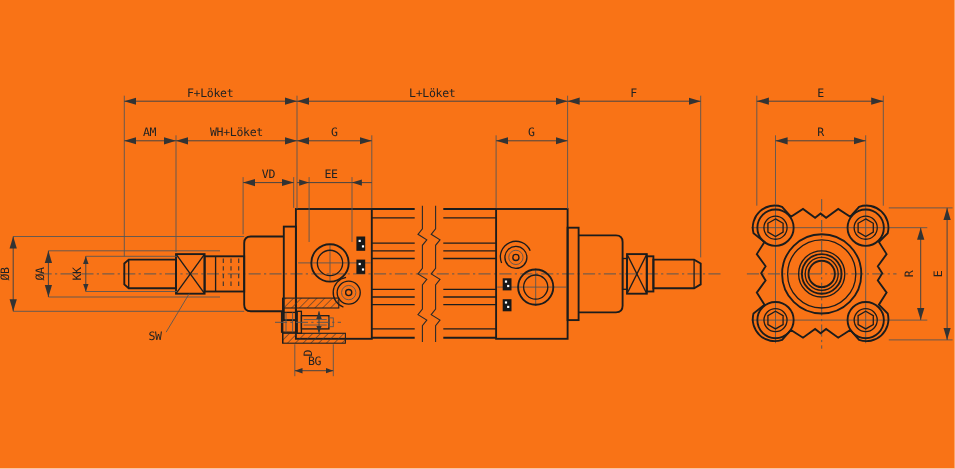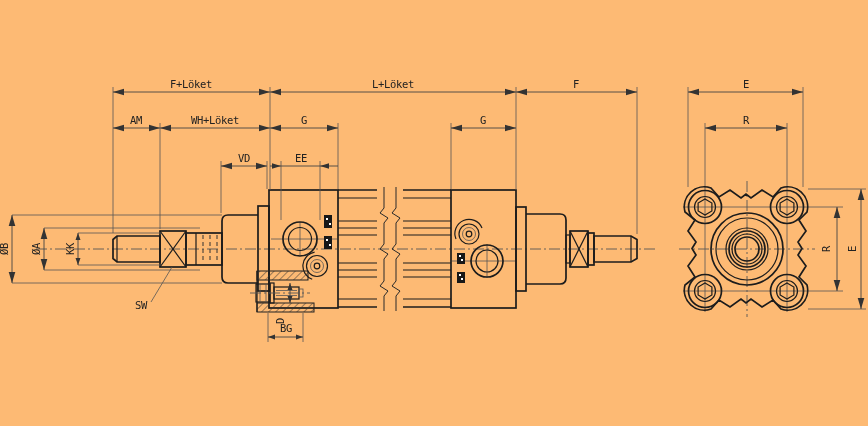--- a/index.html
+++ b/index.html
@@ -1,16 +1,16 @@
 <!DOCTYPE html>
 <html><head>
 <meta charset="utf-8">
 <style>
   html,body{margin:0;padding:0;background:#ffffff;}
-  #stage{position:relative;width:868px;height:426px;background:#fdba74;overflow:hidden;text-align:center;}
+  #stage{position:relative;width:868px;height:426px;background:#f97316;overflow:hidden;text-align:center;}
   svg{display:block;}
   text{fill:#222222;font-family:"DejaVu Sans Mono","Liberation Mono",monospace;font-size:10.5px;letter-spacing:-0.3px;}
   .ol{stroke:#1c1c1c;stroke-width:1.7;fill:none;stroke-linejoin:miter;}
   .om{stroke:#1c1c1c;stroke-width:1.2;fill:none;}
   .tl{stroke:#555555;stroke-width:0.8;fill:none;}
   .cl{stroke:#555555;stroke-width:0.9;fill:none;stroke-dasharray:11 3 2 3;}
   .hid{stroke:#333333;stroke-width:1;fill:none;stroke-dasharray:4 3;}
   .dim{stroke:#444444;stroke-width:0.9;fill:none;}
   .brk{stroke:#2a2a2a;stroke-width:1;fill:none;}
 </style>

